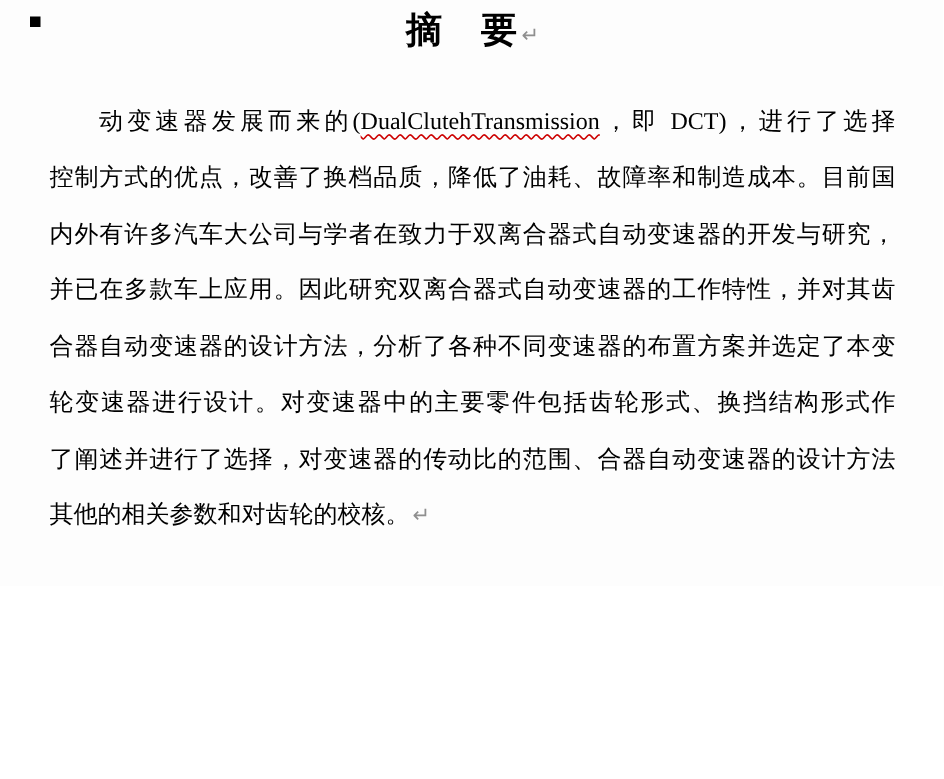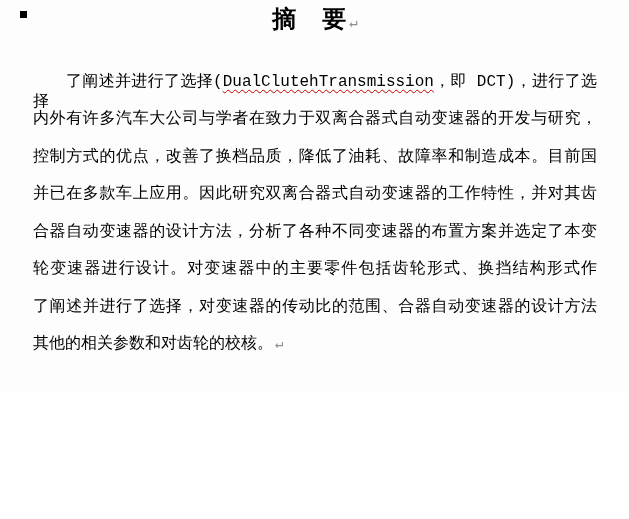--- a/index.html
+++ b/index.html
@@ -2,21 +2,21 @@
 <html><head>
 <meta charset="utf-8">
 <style>
   html, body { margin: 0; padding: 0; background: #ffffff; }
   .page {
     position: relative;
     width: 629px;
     height: 391px;
     background: #fdfdfd;
     overflow: hidden;
-    font-family: Liberation Mono, monospace;
+    font-family: Liberation Serif, serif;
     color: #000000;
   }
   .marker {
     position: absolute;
     left: 20px;
     top: 11px;
     width: 7px;
     height: 7px;
     background: #000000;
   }
@@ -68,23 +68,23 @@
 <body>
 
 <div class="page">
 
   <div class="marker"></div>
 
   <div class="title-row"><span class="title-text">摘　要</span><span class="pmark">↵</span></div>
 
   <div class="body-block">
 
-    <div class="line para-first"><span>了阐述并进行了选择(</span><span class="misspell">DualClutehTransmission</span><span>，即 DCT)，进行了选择</span></div>
+    <div class="line para-first"><span>动变速器发展而来的(</span><span class="misspell">DualClutehTransmission</span><span>，即 DCT)，进行了选择</span></div>
+    <div class="line">控制方式的优点，改善了换档品质，降低了油耗、故障率和制造成本。目前国</div>
     <div class="line">内外有许多汽车大公司与学者在致力于双离合器式自动变速器的开发与研究，</div>
-    <div class="line">控制方式的优点，改善了换档品质，降低了油耗、故障率和制造成本。目前国</div>
     <div class="line">并已在多款车上应用。因此研究双离合器式自动变速器的工作特性，并对其齿</div>
 
     <div class="line">合器自动变速器的设计方法，分析了各种不同变速器的布置方案并选定了本变</div>
     <div class="line">轮变速器进行设计。对变速器中的主要零件包括齿轮形式、换挡结构形式作</div>
     <div class="line">了阐述并进行了选择，对变速器的传动比的范围、合器自动变速器的设计方法</div>
     <div class="line para-last"><span>其他的相关参数和对齿轮的校核。</span><span class="pmark">↵</span></div>
 
   </div>
 </div>
 

